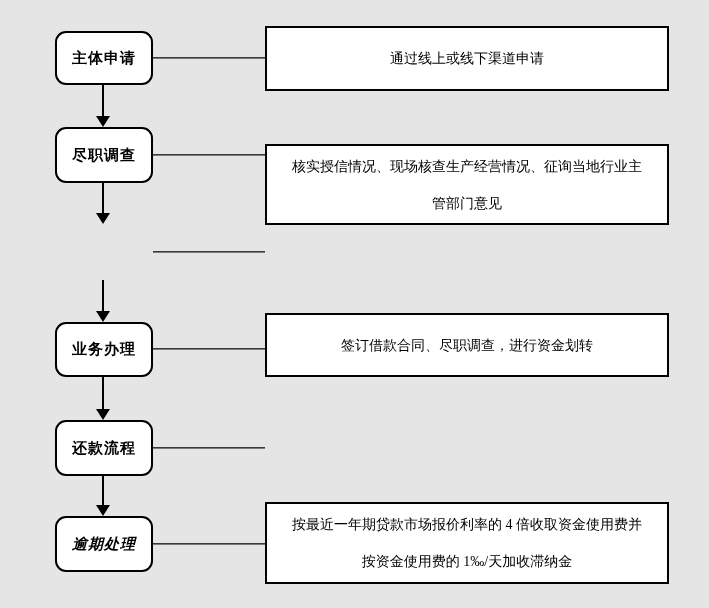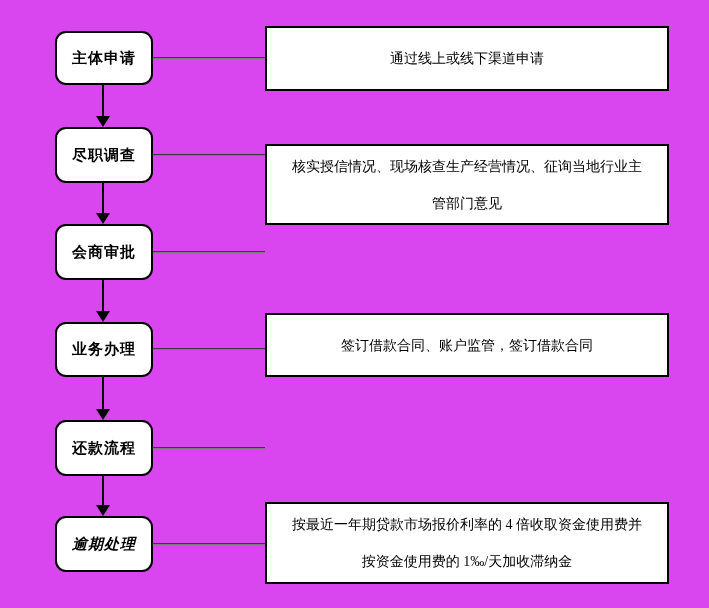--- a/index.html
+++ b/index.html
@@ -5,21 +5,21 @@
   * { margin: 0; padding: 0; box-sizing: border-box; }
   html, body { background: #ffffff; }
   body {
     font-family: "Liberation Serif", "DejaVu Serif", serif;
     color: #000;
   }
   .canvas {
     position: relative;
     width: 709px;
     height: 608px;
-    background: #d946ef;
+    background: #e5e5e5;
     overflow: hidden;
   }
   
   .node {
     position: absolute;
     left: 55px;
     width: 98px;
     border: 2px solid #000;
     border-radius: 11px;
     background: #fff;
@@ -97,30 +97,29 @@
   </div>
 
   <div class="node" style="top:127px;height:56px;">尽职调查</div>
   <div class="hline" style="top:154px;"></div>
   <div class="desc" style="top:103px;height:81px;margin-top:41px;">核实授信情况、现场核查生产经营情况、征询当地行业主管部门意见</div>
   <div class="varrow" style="top:183px;height:41px;">
     <span class="shaft"></span>
     <span class="head"></span>
   </div>
 
-  <div class="node" style="top:224px;height:56px;">会商审批</div>
   <div class="hline" style="top:251px;"></div>
   <div class="varrow" style="top:280px;height:42px;">
     <span class="shaft"></span>
     <span class="head"></span>
   </div>
 
   <div class="node" style="top:322px;height:55px;">业务办理</div>
   <div class="hline" style="top:348px;"></div>
-  <div class="desc" style="top:313px;height:64px;">签订借款合同、账户监管，签订借款合同</div>
+  <div class="desc" style="top:313px;height:64px;">签订借款合同、尽职调查，进行资金划转</div>
   <div class="varrow" style="top:377px;height:43px;">
     <span class="shaft"></span>
     <span class="head"></span>
   </div>
 
   <div class="node" style="top:420px;height:56px;">还款流程</div>
   <div class="hline" style="top:447px;"></div>
   <div class="varrow" style="top:476px;height:40px;">
     <span class="shaft"></span>
     <span class="head"></span>

